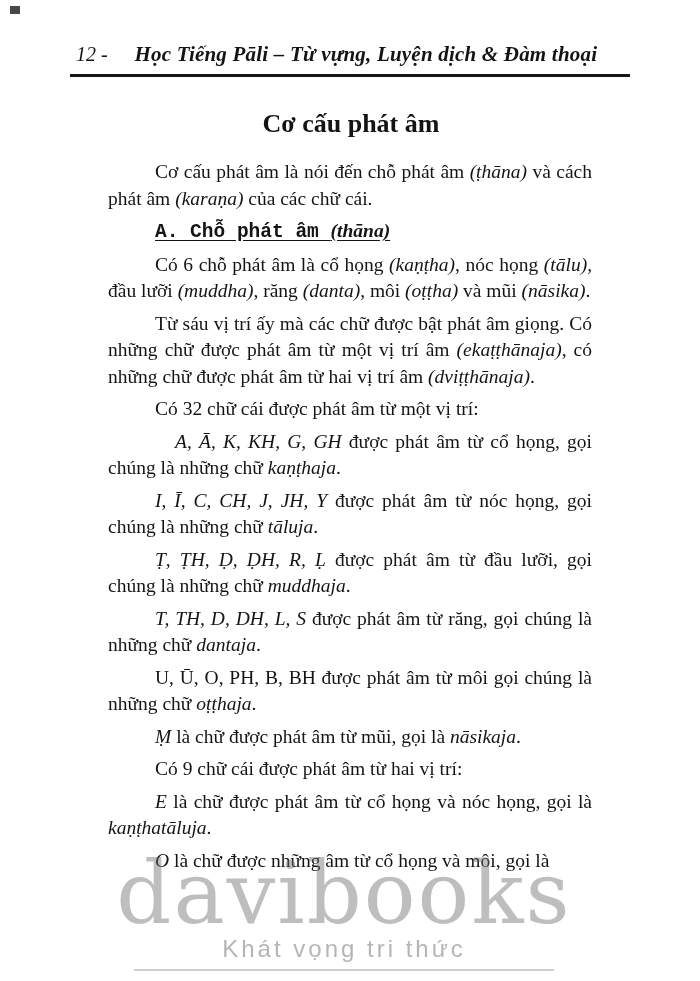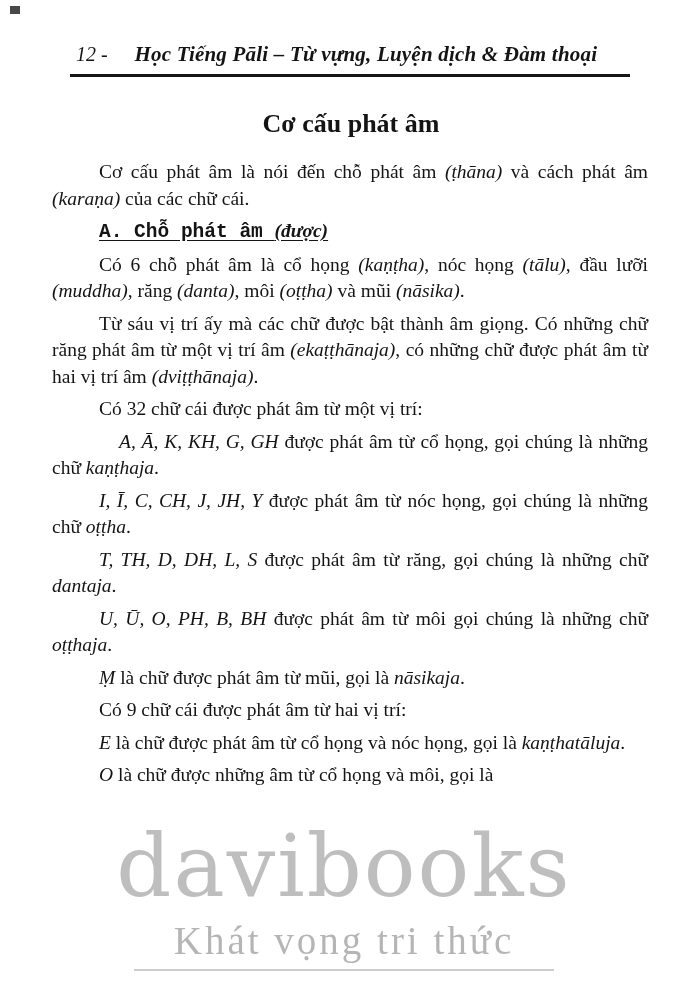--- a/index.html
+++ b/index.html
@@ -44,21 +44,21 @@
     border-top: 3px solid #161616;
     margin: 7px 70px 0 70px;
   }
   .chapter-title {
     text-align: center;
     font-size: 26px;
     font-weight: bold;
     margin: 32px 0 20px 2px;
   }
   .content {
-    padding: 0 52px;
+    padding: 0 108px;
   }
   .content p {
     margin: 0 0 6px 0;
     font-size: 19.5px;
     line-height: 1.36;
     text-align: justify;
     text-indent: 47px;
   }
   .section-heading {
     margin: 14px 0 7px 0;
@@ -76,24 +76,24 @@
     pointer-events: none;
   }
   .wm-main {
     font-size: 86px;
     line-height: .95;
     color: rgba(110,110,110,.45);
     font-family: "DejaVu Serif", serif;
     letter-spacing: 2px;
   }
   .wm-sub {
-    margin-top: 10px;
-    font-size: 39px;
+    margin-top: 0;
+    font-size: 24px;
     color: rgba(120,120,120,.55);
-    font-family: Liberation Serif, serif;
+    font-family: Liberation Sans, sans-serif;
     letter-spacing: 3px;
   }
   .wm-rule {
     margin: 6px auto 0 auto;
     width: 420px;
     border-top: 2px solid rgba(130,130,130,.4);
   }
 </style>
 </head>
 <body>
@@ -106,29 +106,30 @@
     <span class="page-num">12 -</span>
     <span class="book-title">Học Tiếng Pāli – Từ vựng, Luyện dịch &amp; Đàm thoại</span>
   </div>
   <div class="rule"></div>
 
   <h1 class="chapter-title">Cơ cấu phát âm</h1>
 
   <div class="content">
     <p><span>Cơ cấu phát âm là nói đến chỗ phát âm </span><span style="font-style: italic;">(ṭhāna)</span><span> và cách phát âm </span><span style="font-style: italic;">(karaṇa)</span><span> của các chữ cái.</span></p>
 
-    <p class="section-heading"><span style="font-weight: bold; font-family: Liberation Mono, monospace;">A. Chỗ phát âm </span><span style="font-style: italic; font-weight: bold;">(được)</span></p>
+    <p class="section-heading"><span style="font-weight: bold; font-family: Liberation Mono, monospace;">A. Chỗ phát âm </span><span style="font-style: italic; font-weight: bold;">(thāna)</span></p>
 
     <p><span>Có 6 chỗ phát âm là cổ họng </span><span style="font-style: italic;">(kaṇṭha)</span><span>, nóc họng </span><span style="font-style: italic;">(tālu)</span><span>, đầu lưỡi </span><span style="font-style: italic;">(muddha)</span><span>, răng </span><span style="font-style: italic;">(danta)</span><span>, môi </span><span style="font-style: italic;">(oṭṭha)</span><span> và mũi </span><span style="font-style: italic;">(nāsika)</span><span>.</span></p>
-    <p><span>Từ sáu vị trí ấy mà các chữ được bật thành âm giọng. Có những chữ răng phát âm từ một vị trí âm </span><span style="font-style: italic;">(ekaṭṭhānaja)</span><span>, có những chữ được phát âm từ hai vị trí âm </span><span style="font-style: italic;">(dviṭṭhānaja)</span><span>.</span></p>
+    <p><span>Từ sáu vị trí ấy mà các chữ được bật phát âm giọng. Có những chữ được phát âm từ một vị trí âm </span><span style="font-style: italic;">(ekaṭṭhānaja)</span><span>, có những chữ được phát âm từ hai vị trí âm </span><span style="font-style: italic;">(dviṭṭhānaja)</span><span>.</span></p>
     <p><span>Có 32 chữ cái được phát âm từ một vị trí:</span></p>
     <p><span style="font-style: italic; margin-left: 20px;">A, Ā, K, KH, G, GH</span><span> được phát âm từ cổ họng, gọi chúng là những chữ </span><span style="font-style: italic;">kaṇṭhaja</span><span>.</span></p>
-    <p><span style="font-style: italic;">I, Ī, C, CH, J, JH, Y</span><span> được phát âm từ nóc họng, gọi chúng là những chữ </span><span style="font-style: italic;">oṭṭha</span><span>.</span></p>
+    <p><span style="font-style: italic;">I, Ī, C, CH, J, JH, Y</span><span> được phát âm từ nóc họng, gọi chúng là những chữ </span><span style="font-style: italic;">tāluja</span><span>.</span></p>
+    <p><span style="font-style: italic;">Ṭ, ṬH, Ḍ, ḌH, R, Ḷ</span><span> được phát âm từ đầu lưỡi, gọi chúng là những chữ </span><span style="font-style: italic;">muddhaja</span><span>.</span></p>
     <p><span style="font-style: italic;">T, TH, D, DH, L, S</span><span> được phát âm từ răng, gọi chúng là những chữ </span><span style="font-style: italic;">dantaja</span><span>.</span></p>
-    <p><span style="font-style: italic;">U, Ū, O, PH, B, BH</span><span> được phát âm từ môi gọi chúng là những chữ </span><span style="font-style: italic;">oṭṭhaja</span><span>.</span></p>
+    <p><span style="">U, Ū, O, PH, B, BH</span><span> được phát âm từ môi gọi chúng là những chữ </span><span style="font-style: italic;">oṭṭhaja</span><span>.</span></p>
     <p><span style="font-style: italic;">Ṃ</span><span> là chữ được phát âm từ mũi, gọi là </span><span style="font-style: italic;">nāsikaja</span><span>.</span></p>
     <p><span>Có 9 chữ cái được phát âm từ hai vị trí:</span></p>
     <p><span style="font-style: italic;">E</span><span> là chữ được phát âm từ cổ họng và nóc họng, gọi là </span><span style="font-style: italic; margin-top: 12px;">kaṇṭhatāluja</span><span>.</span></p>
     <p><span style="font-style: italic;">O</span><span> là chữ được những âm từ cổ họng và môi, gọi là</span></p>
   </div>
 
   <div class="watermark">
     <div class="wm-main">davibooks</div>
     <div class="wm-sub">Khát vọng tri thức</div>
     <div class="wm-rule"></div>

